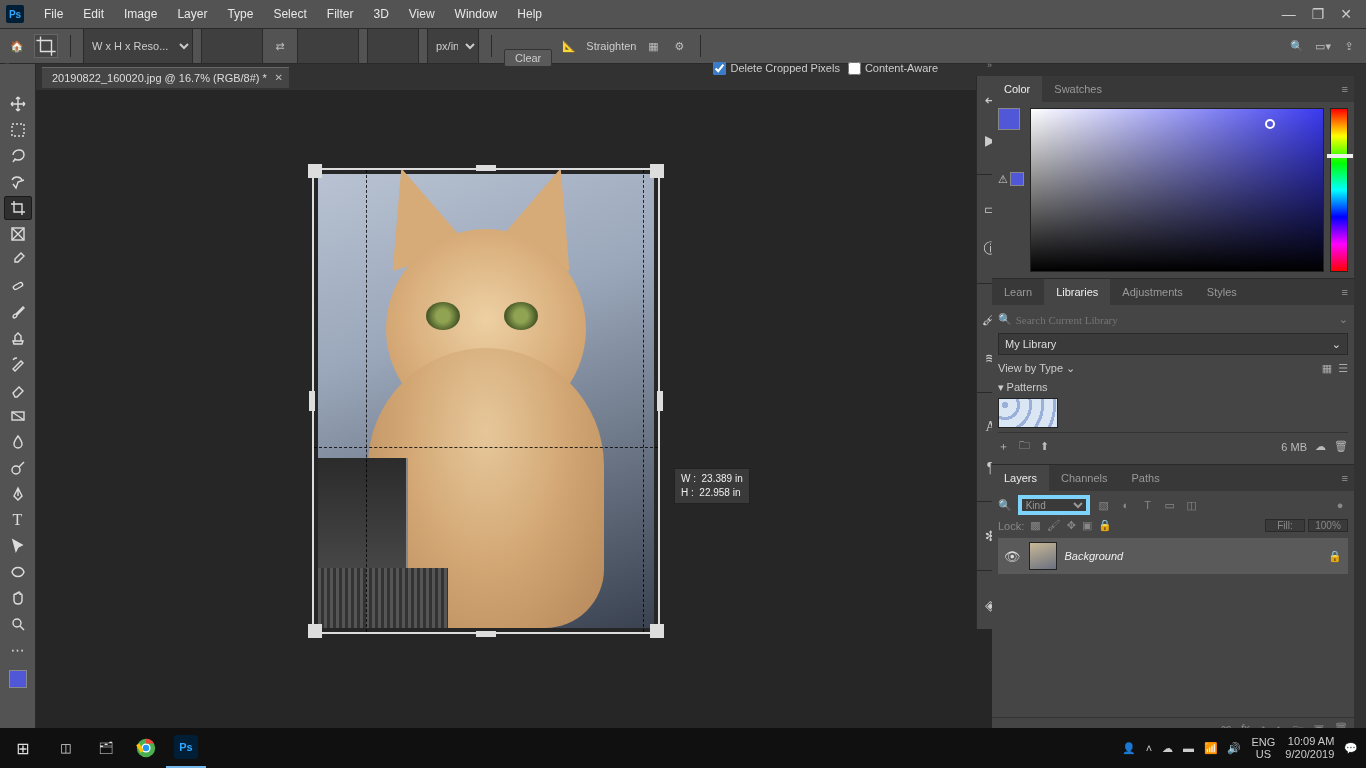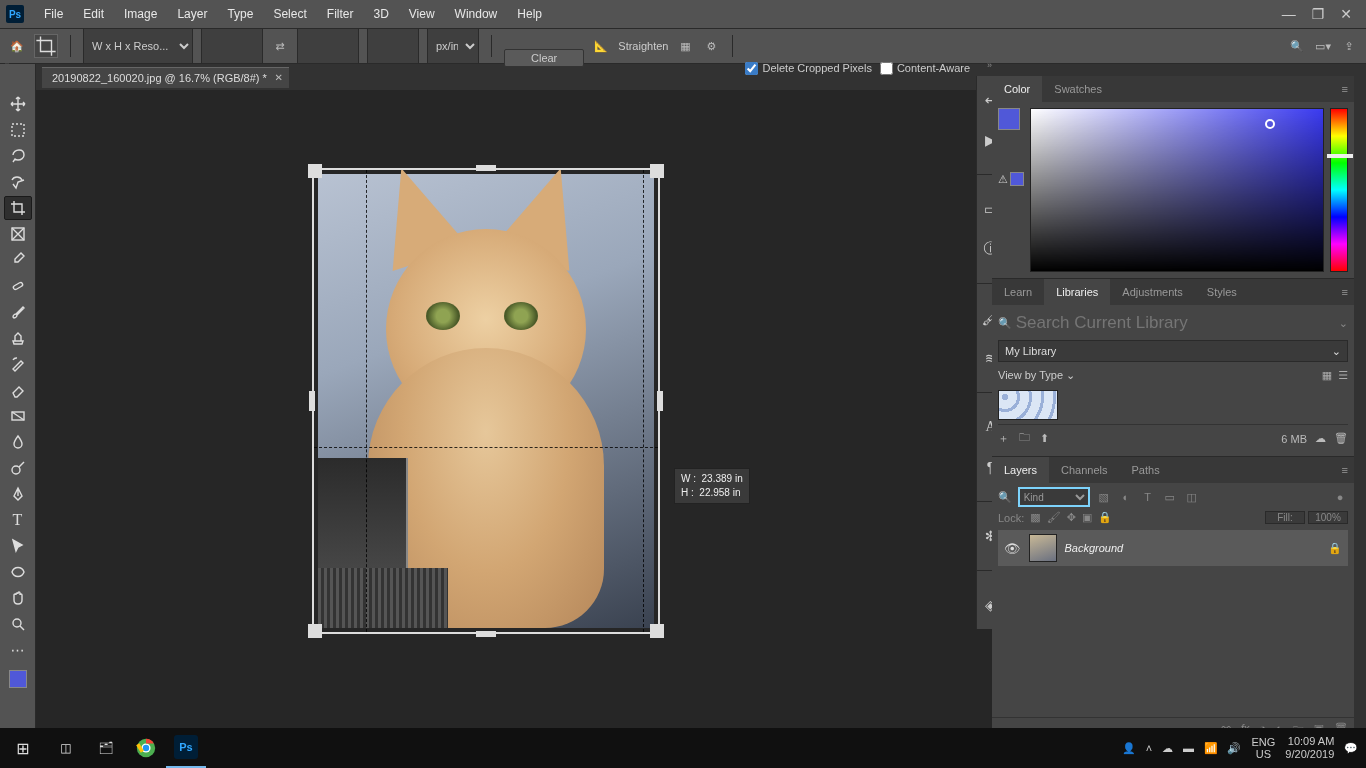--- a/index.html
+++ b/index.html
@@ -13,21 +13,21 @@
 .win-btns span { cursor:pointer; }
 
 
 .optbar { height:36px; background:#535353; border-top:1px solid #2a2a2a; border-bottom:1px solid #2a2a2a; display:flex; align-items:center; padding:0 8px; gap:8px; font-size:11px; }
 .optbar .home { width:22px; height:22px; display:flex; align-items:center; justify-content:center; }
 .optbar .crop-icon { width:24px; height:24px; border:1px solid #666; background:#454545; display:flex; align-items:center; justify-content:center; position:relative; }
 .optbar select, .optbar .txt { background:#3f3f3f; border:1px solid #2a2a2a; color:#ccc; height:36px; font-size:11px; padding:0 4px; }
 .optbar .txt { width:62px; }
 .optbar .preset { width:110px; }
 .optbar .unit { width:52px; }
-.optbar .btn { background:#5a5a5a; border:1px solid #333; padding:2px 26px; border-radius:2px; cursor:pointer;margin-top:24px; }
+.optbar .btn { background:#5a5a5a; border:1px solid #333; padding:2px 10px; border-radius:2px; cursor:pointer;margin-top:24px; }
 .optbar .chk { display:flex; align-items:center; gap:4px;margin-top:44px; }
 .optbar .chk input { accent-color:#3a7cc7; }
 .optbar .icon { width:18px;text-align:center; color:#bbb; cursor:pointer;}
 .optbar .spacer { flex:1; }
 .optbar .sep { width:1px; height:22px; background:#2a2a2a; margin:0 4px;}
 
 
 .docstrip { height:26px; background:#323232; display:flex; align-items:center; padding-left:42px;}
 .doctab { background:#454545; color:#ddd; font-size:11px; padding:4px 22px 4px 10px; position:relative; border-top:1px solid #666;}
 .doctab .close { position:absolute; right:6px; top:4px; font-size:10px; color:#bbb; cursor:pointer;}
@@ -91,32 +91,32 @@
 .sw.fg{background:#5058d8;} .sw.bg{background:#fff;position:relative;left:6px;top:-10px;z-index:-1;}
 .sw-warn{font-size:11px;color:#ccc;display:flex;align-items:center;gap:2px;}
 .spectrum{flex:1;background:linear-gradient(to bottom,rgba(0,0,0,0),#000),linear-gradient(to right,#fff,#3a3af0);position:relative;border:1px solid #222;}
 .spectrum .picker{position:absolute;width:10px;height:10px;border:2px solid #fff;border-radius:50%;right:48px;top:10px;}
 .hue{width:18px;background:linear-gradient(#f00,#ff0,#0f0,#0ff,#00f,#f0f,#f00);border:1px solid #222;position:relative;}
 .hue .slider{position:absolute;left:-4px;width:26px;height:4px;background:#eee;top:28%;}
 
 
 .lib-body{padding:4px 6px;}
 .search-row{display:flex;align-items:center;gap:4px;color:#888;padding:4px 0;}
-.search-row input{flex:1;background:transparent;border:none;color:#ccc;font-size:17px;outline:none;}
+.search-row input{flex:1;background:transparent;border:none;color:#ccc;font-size:11px;outline:none;font-family:Liberation Serif, serif;}
 .sel-row{display:flex;align-items:center;background:#3a3a3a;border:1px solid #2a2a2a;height:22px;padding:0 6px;justify-content:space-between;margin:3px 0;color:#ddd;}
 .viewrow{display:flex;align-items:center;justify-content:space-between;padding:4px 0;color:#ccc;}
 .viewrow .icons{display:flex;gap:6px;color:#aaa;}
 .pattern-thumb{width:60px;height:30px;background:repeating-radial-gradient(circle at 6px 6px,#9ab0d8 0 3px,#dbe6f5 3px 12px);border:1px solid #222;margin:4px 0;}
 .lib-foot{display:flex;align-items:center;gap:10px;color:#bbb;padding:4px 0;border-top:1px solid #333;}
 .lib-foot .right{margin-left:auto;display:flex;gap:8px;align-items:center;}
 
 
 .layers-body{padding:4px 6px 8px;}
 .kind-row{display:flex;align-items:center;gap:6px;color:#888;}
-.kind-row select{background:#3a3a3a;border:2px solid #7dd3fc;color:#999;height:20px;font-size:10px;width:72px;}
+.kind-row select{background:#3a3a3a;border:4px solid #7dd3fc;color:#999;height:20px;font-size:10px;width:72px;}
 .kind-row .ic{width:16px;text-align:center;}
 .blend-row,.lock-row{display:flex;align-items:center;gap:6px;margin-top:4px;color:#888;}
 .blend-row select{background:#3a3a3a;border:1px solid #2a2a2a;color:#888;height:20px;font-size:10px;width:110px;}
 .opac{color:#888;font-size:10px;margin-left:auto;}
 .opac span{display:inline-block;width:40px;background:#3a3a3a;border:1px solid #2a2a2a;text-align:center;margin-left:3px;}
 .layer-item{display:flex;align-items:center;background:#5a5a5a;height:36px;margin-top:6px;padding:0 6px;gap:8px;}
 .layer-item .eye{color:#ddd;font-size:13px;position:static;width:auto;height:auto;background:none;}
 .layer-item .thumb{width:28px;height:28px;background:linear-gradient(160deg,#c8b896,#6a7080);border:1px solid #222;}
 .layer-item .name{font-style:italic;color:#eee;}
 .layer-item .lock{margin-left:auto;color:#ccc;}
@@ -404,20 +404,21 @@
           <span>My Library</span>
           <span>⌄</span>
         </div>
       <div class="viewrow">
           <span><span>View by Type</span> <span>⌄</span></span>
         <span class="icons">
             <span>▦</span>
             <span>☰</span>
           </span>
         </div>
+      <div style="color:#ccc;margin-top:2px">▾ <span>Patterns</span></div>
       <div class="pattern-thumb"></div>
       <div class="lib-foot">
         <span>＋</span>
         <span>🗀</span>
         <span>⬆</span>
         <span class="right">
             <span>6 MB</span>
             <span>☁</span>
             <span>🗑</span>
           </span>

